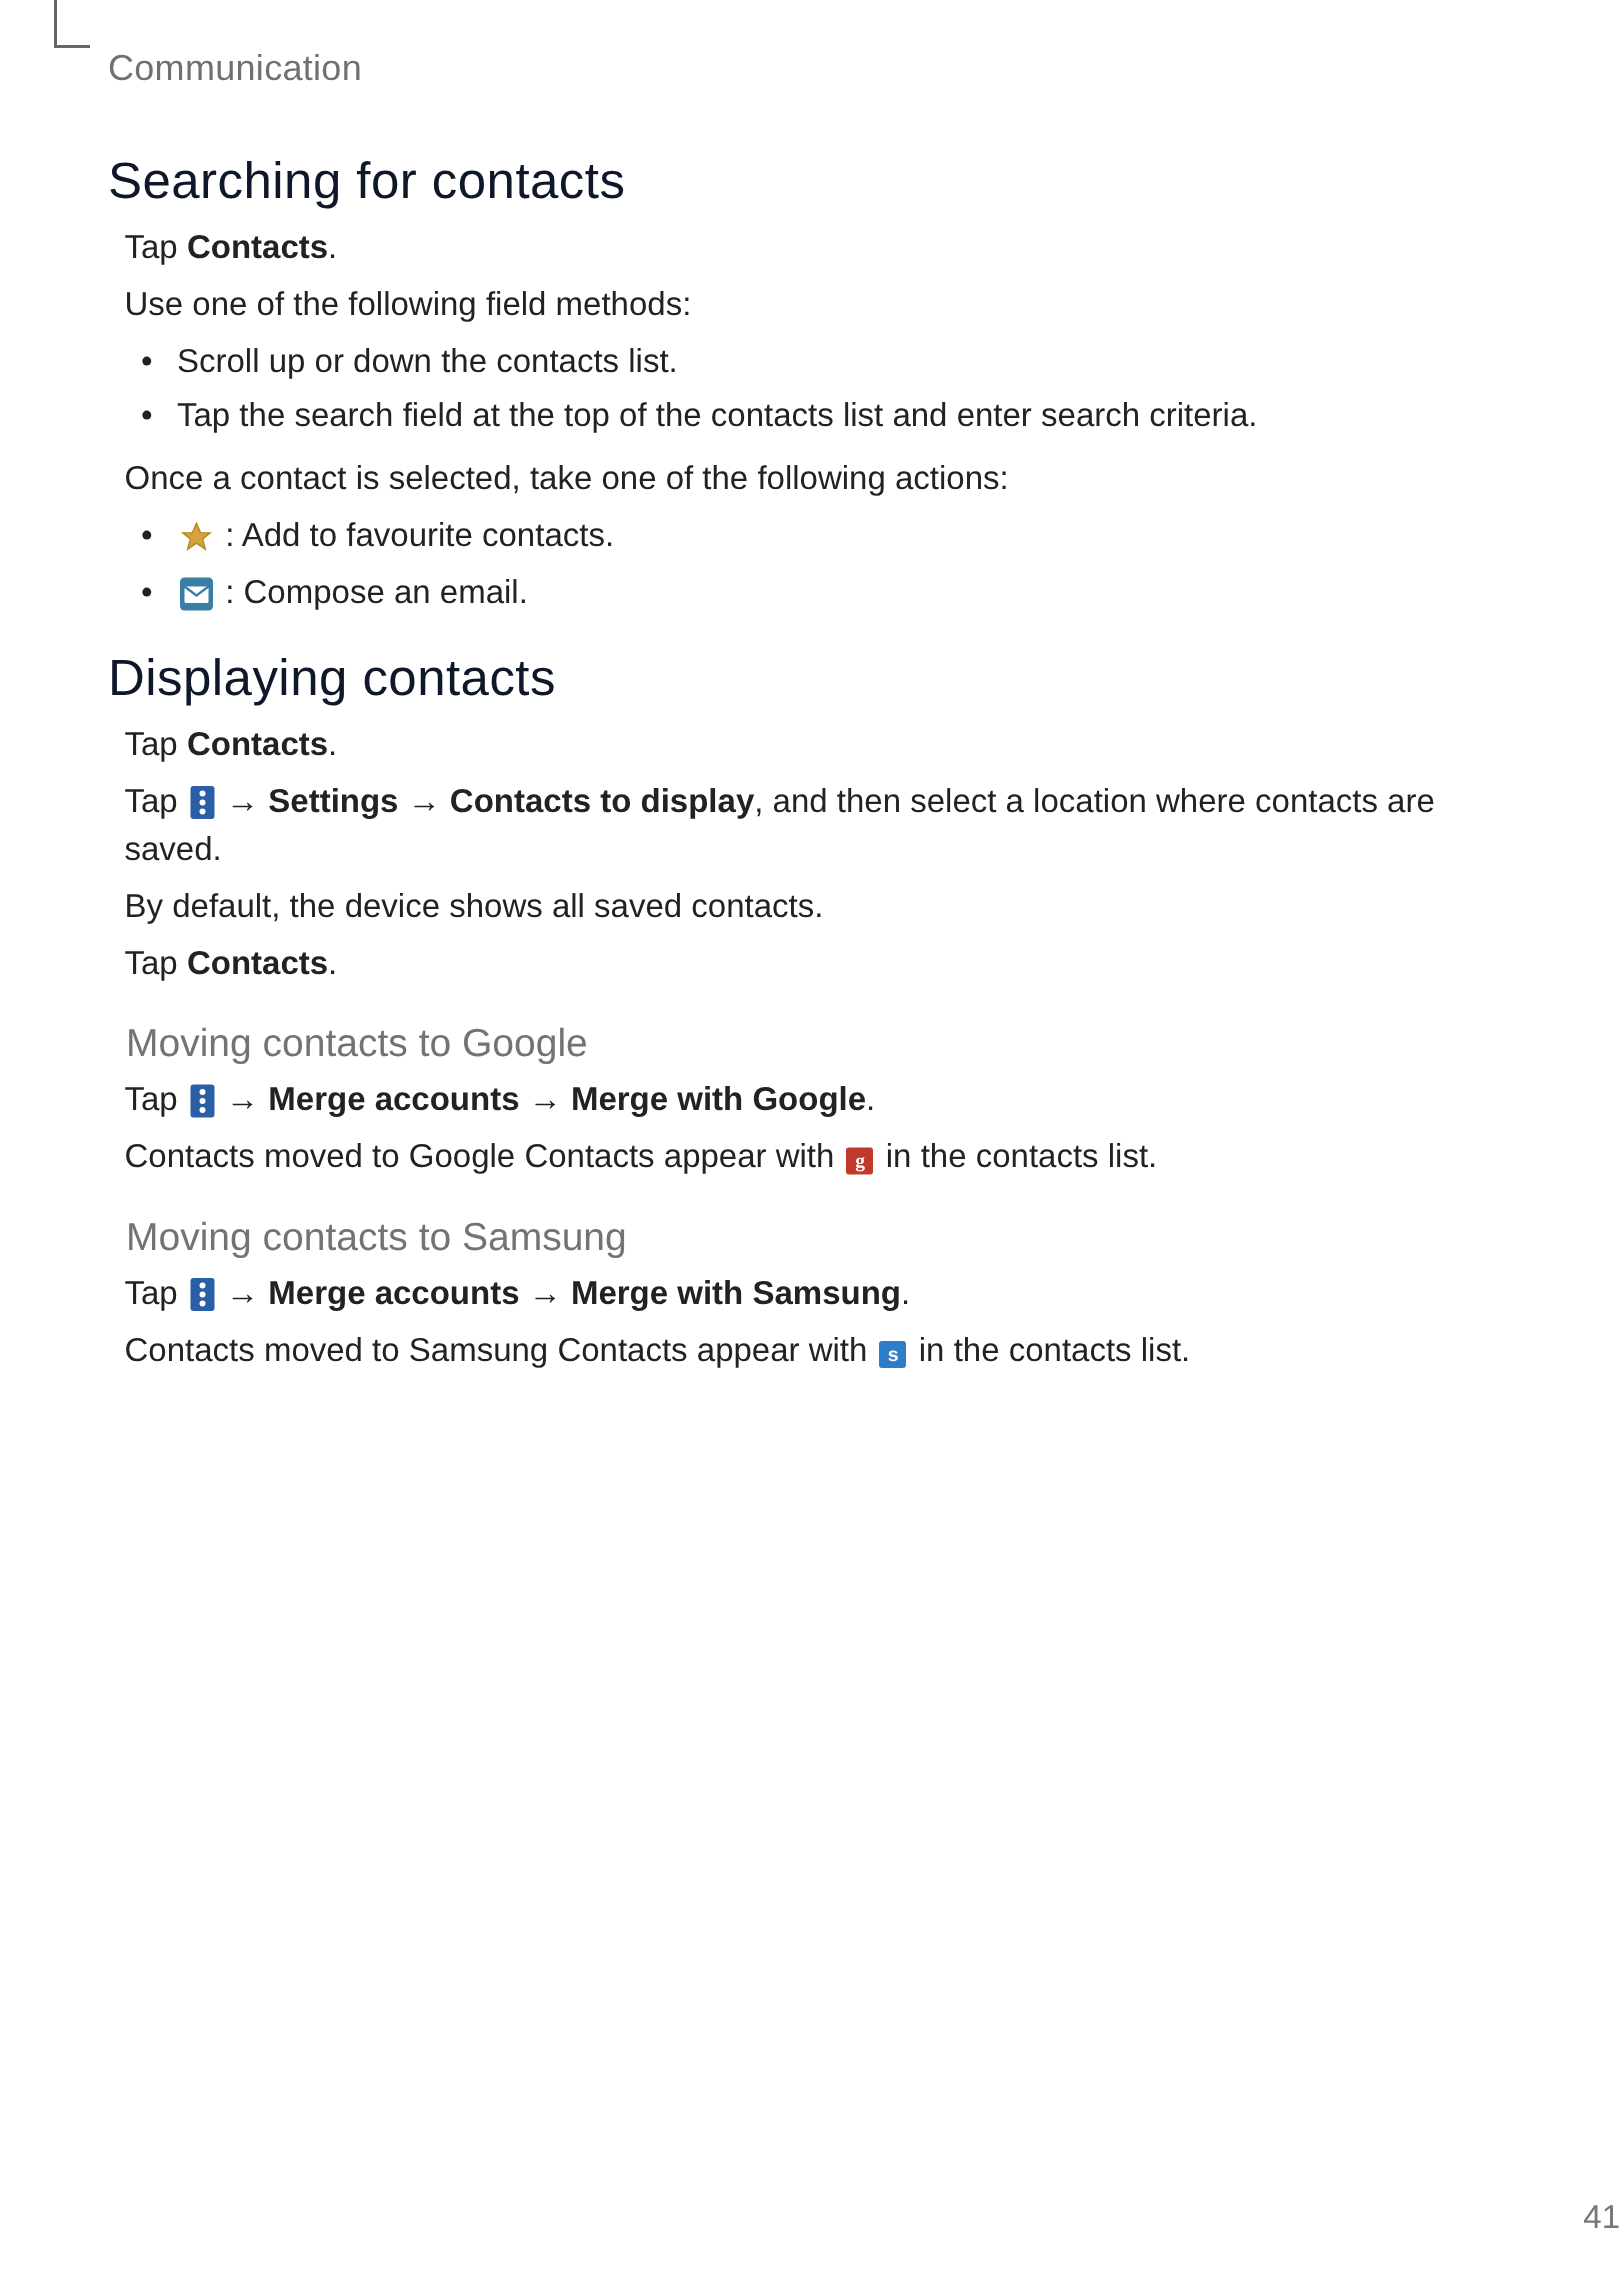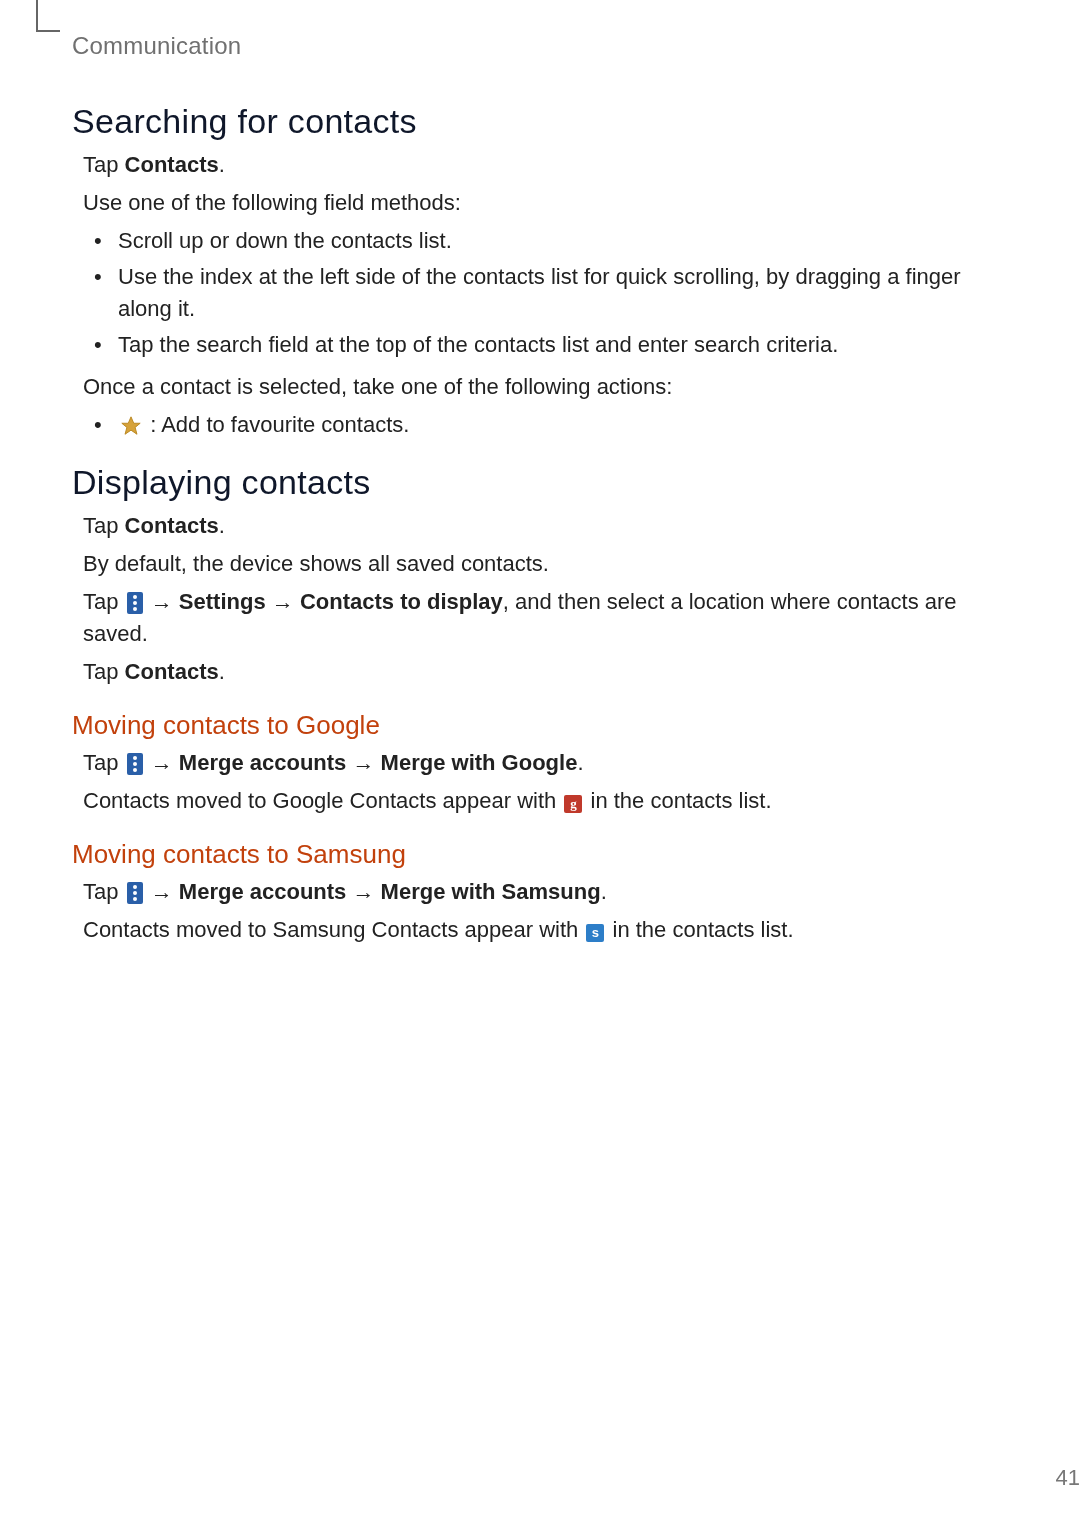--- a/index.html
+++ b/index.html
@@ -88,22 +88,22 @@
     content: "•";
     position: absolute;
     left: -6px;
     top: 0;
     font-size: 22px;
     color: #222;
   }
   .h3 {
     font-size: 26px;
     font-weight: 400;
-    color: #c2410c;
-    margin: 22px 0 6px 0;
+    color: #737373;
+    margin: 22px 0 6px 12px;
   }
   
   .icon {
     display: inline-block;
     vertical-align: middle;
     width: 22px;
     height: 22px;
     position: relative;
     margin: 0 2px;
   }
@@ -188,49 +188,57 @@
   <div class="body">
 
     <div class="h2">Searching for contacts</div>
     <div class="p">
       <span class="seg">Tap</span>
       <span class="bold-word">Contacts</span><span class="seg">.</span>
     </div>
     <div class="p">Use one of the following field methods:</div>
     <ul class="bullets">
       <li>Scroll up or down the contacts list.</li>
-      <li>Use the index at the left side of the contacts list for quick scrolling, by dragging a finger along it.</li>
       <li>Tap the search field at the top of the contacts list and enter search criteria.</li>
     </ul>
     <div class="p">Once a contact is selected, take one of the following actions:</div>
     <ul class="icon-bullets">
       <li>
         <span class="icon star-icon">
           <svg viewBox="0 0 24 24" width="22" height="22">
               <polygon points="12,2 15,9 22,9 16.5,13.5 18.5,21 12,16.5 5.5,21 7.5,13.5 2,9 9,9" fill="#d6a23a" stroke="#b8861f" stroke-width="1"></polygon>
             </svg>
         </span>
         <span class="seg">: Add to favourite contacts.</span>
       </li>
+      <li>
+        <span class="icon mail-icon">
+          <svg viewBox="0 0 22 22" width="22" height="22">
+            <rect x="3" y="6" width="16" height="11" rx="1" fill="#fff"></rect>
+            <polyline points="3,6 11,12 19,6" fill="none" stroke="#3a7ea6" stroke-width="1.5"></polyline>
+          </svg>
+        </span>
+        <span class="seg">: Compose an email.</span>
+      </li>
     </ul>
 
     <div class="h2">Displaying contacts</div>
     <div class="p">
       <span class="seg">Tap</span>
       <span class="bold-word">Contacts</span><span class="seg">.</span>
     </div>
+    <div class="p">
+      <span class="seg">Tap</span>
+      <span class="icon menu-icon"><span class="dot"></span></span>
+      <span class="arrow">→</span>
+      <span class="bold-word">Settings</span>
+      <span class="arrow">→</span>
+      <span class="bold-word">Contacts to display</span><span class="seg">, and then select a location where contacts are saved.</span>
+    </div>
     <div class="p">By default, the device shows all saved contacts.</div>
-    <div class="p">
-      <span class="seg">Tap</span>
-      <span class="icon menu-icon"><span class="dot"></span></span>
-      <span class="arrow">→</span>
-      <span class="bold-word">Settings</span>
-      <span class="arrow">→</span>
-      <span class="bold-word">Contacts to display</span><span class="seg">, and then select a location where contacts are saved.</span>
-    </div>
 
     <div class="p">
       <span class="seg">Tap</span>
       <span class="bold-word">Contacts</span><span class="seg">.</span>
     </div>
 
     <div class="h3">Moving contacts to Google</div>
     <div class="p">
       <span class="seg">Tap</span>
       <span class="icon menu-icon"><span class="dot"></span></span>

